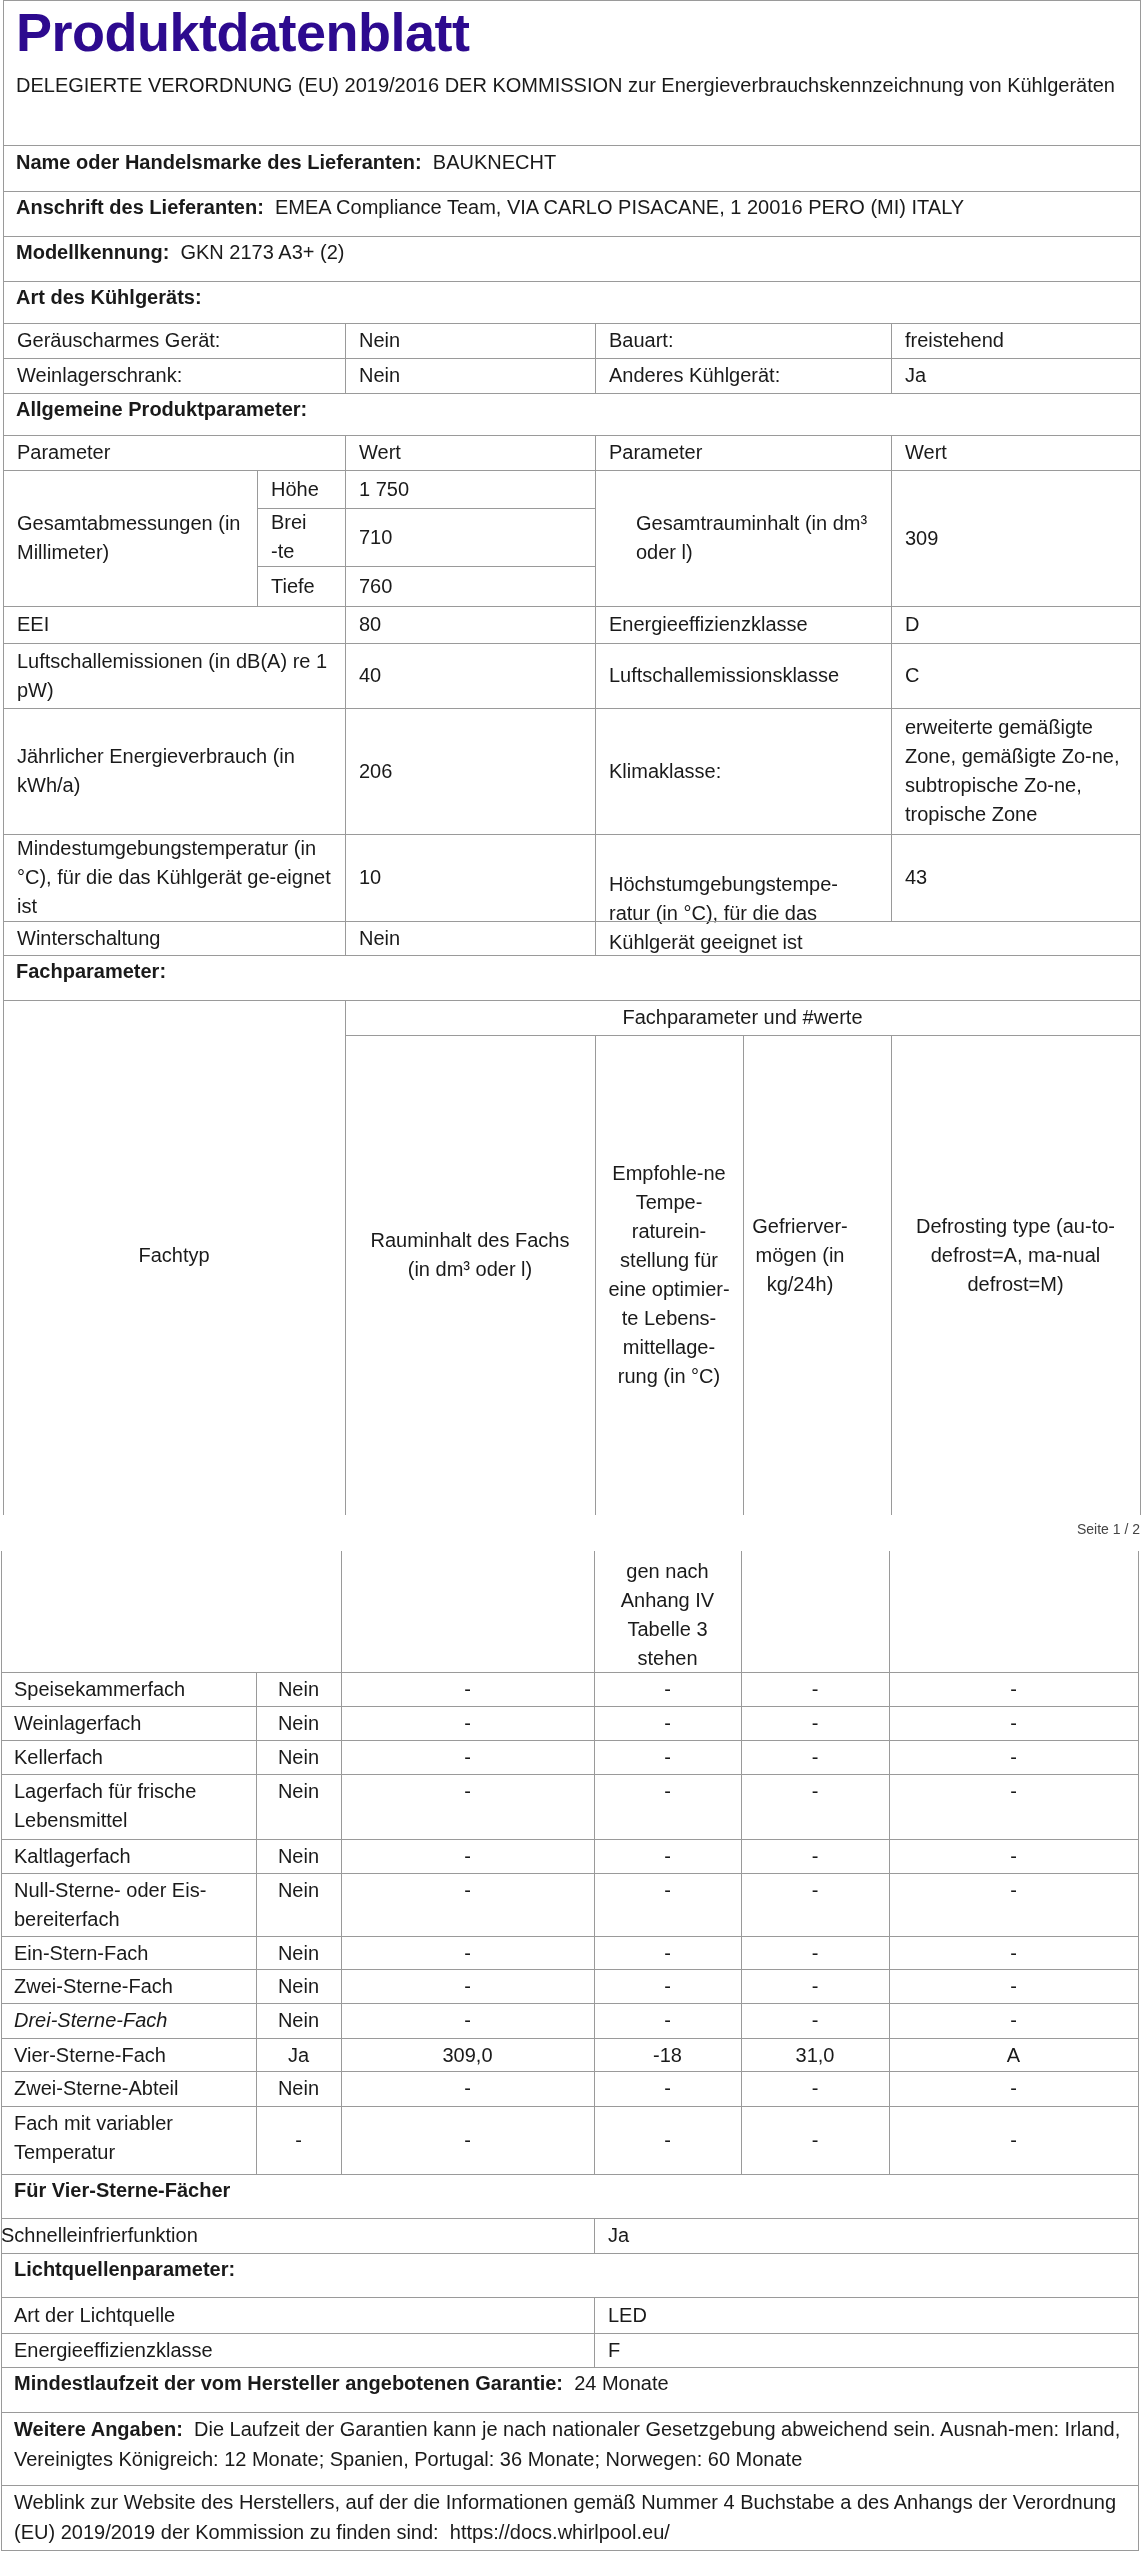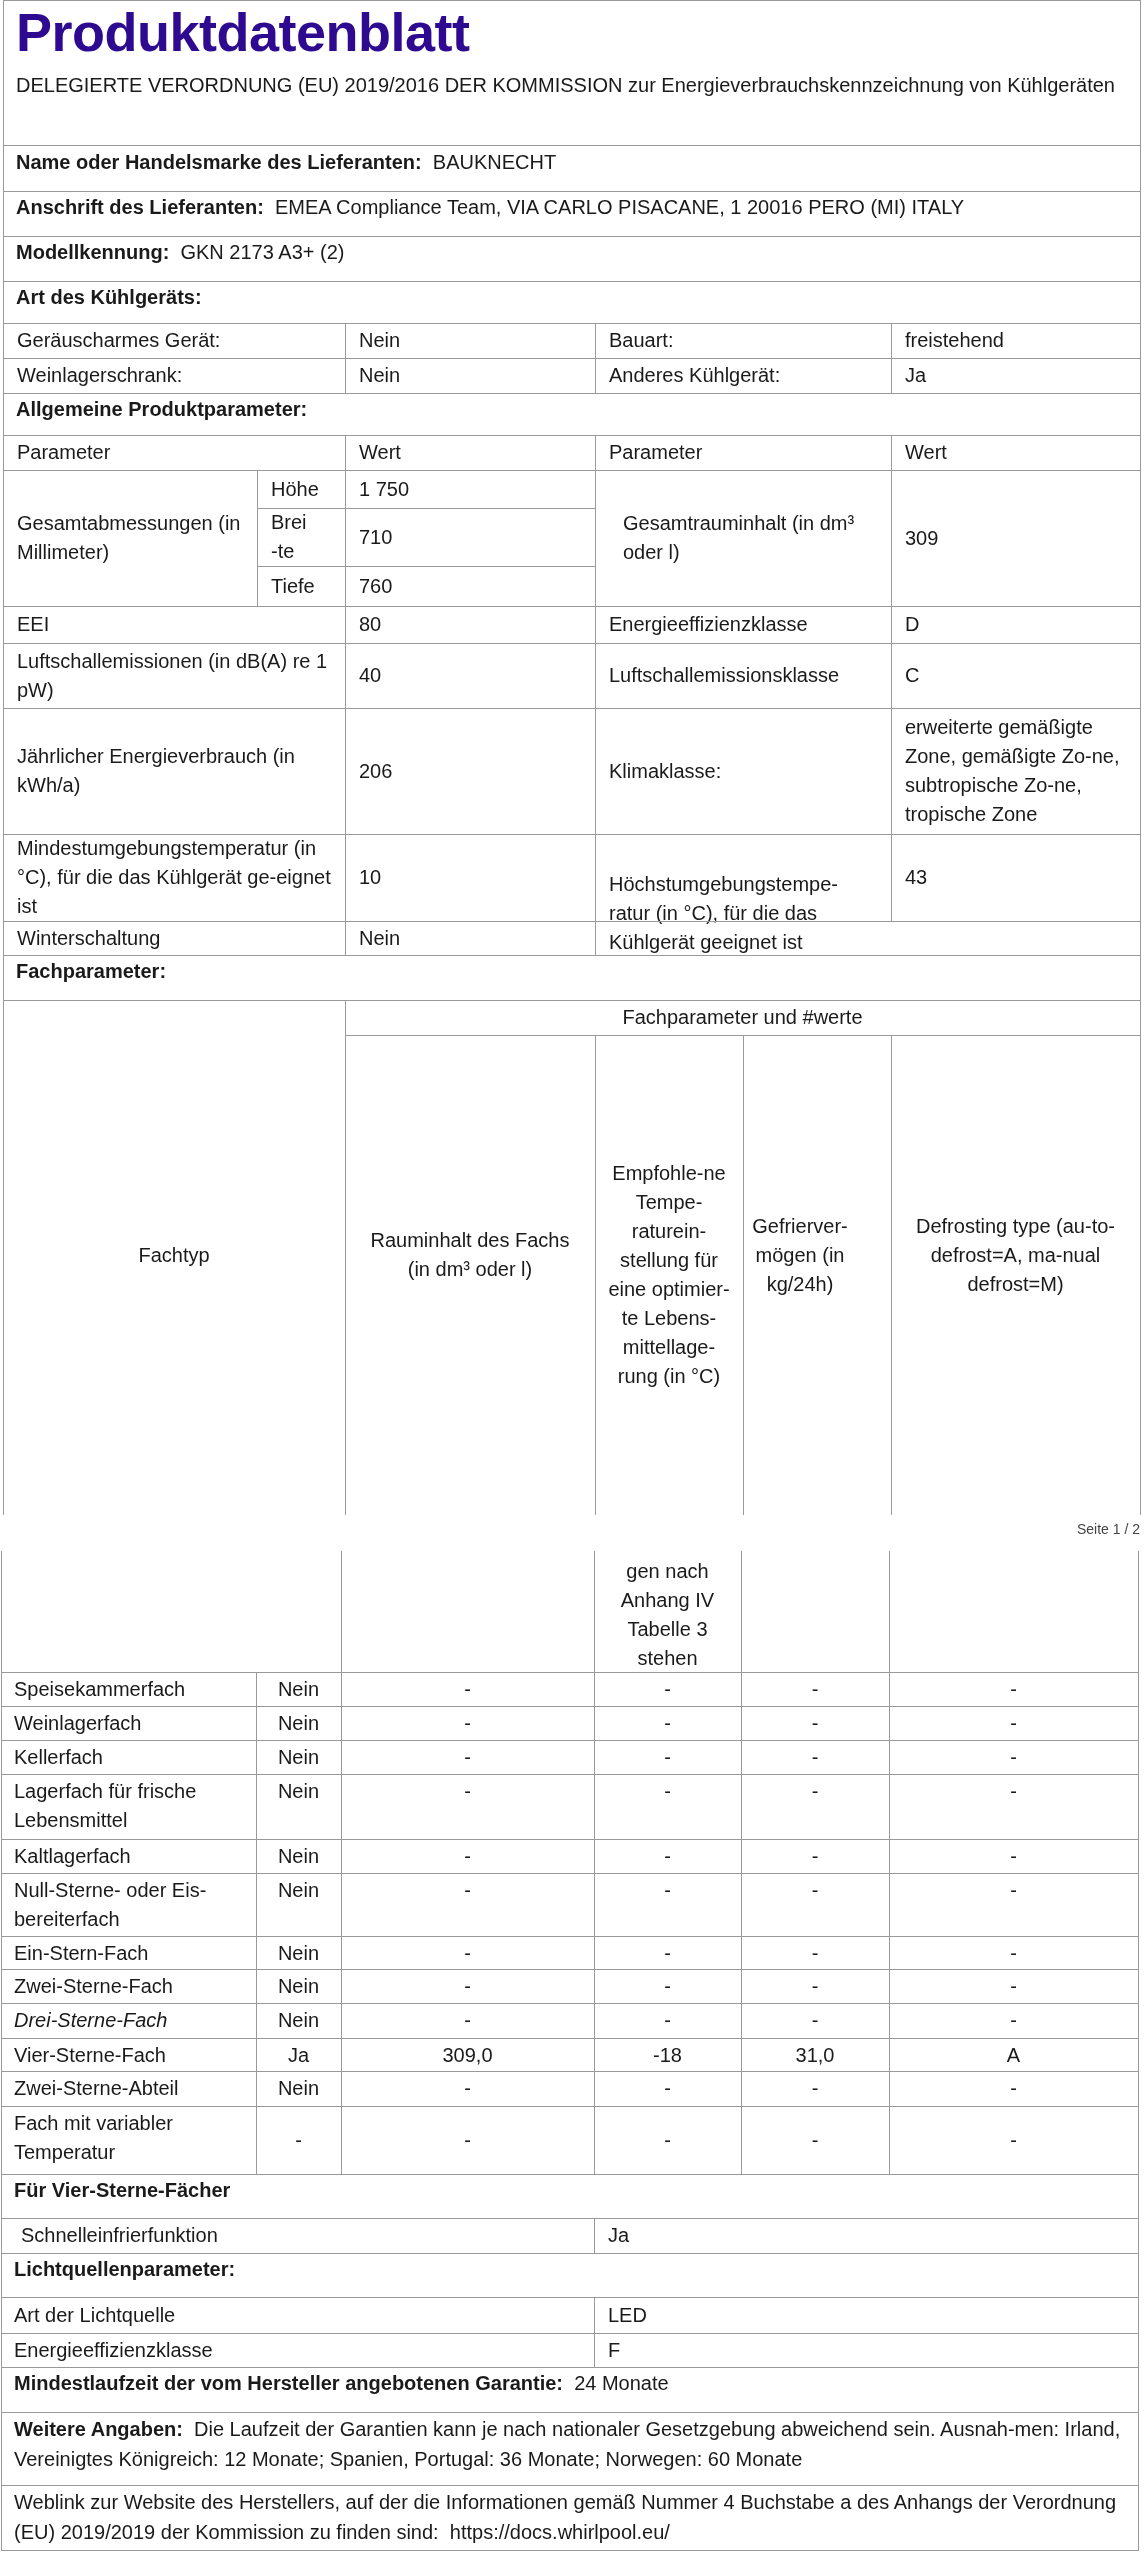--- a/index.html
+++ b/index.html
@@ -79,21 +79,21 @@
   <div class="cell" style="left:257px;top:470px;width:88px;height:38px;">Höhe</div>
   <div class="cell" style="left:345px;top:470px;width:250px;height:38px;">1 750</div>
   <div class="ln h" style="left:257px;top:508px;width:338px;"></div>
   <div class="cell wrap" style="left:257px;top:508px;width:70px;height:58px;padding:0 14px;">
       <span style="display:block;width:40px;word-break:break-all;">Brei-te</span>
     </div>
   <div class="cell" style="left:345px;top:508px;width:250px;height:58px;">710</div>
   <div class="ln h" style="left:257px;top:566px;width:338px;"></div>
   <div class="cell" style="left:257px;top:566px;width:88px;height:40px;">Tiefe</div>
   <div class="cell" style="left:345px;top:566px;width:250px;height:40px;">760</div>
-  <div class="cell wrap" style="left:580px;top:470px;width:296px;height:136px;padding-left:43px;">Gesamtrauminhalt (in dm³ oder l)</div>
+  <div class="cell wrap" style="left:593px;top:470px;width:296px;height:136px;padding-left:43px;">Gesamtrauminhalt (in dm³ oder l)</div>
   <div class="cell" style="left:891px;top:470px;width:249px;height:136px;">309</div>
   <div class="ln v" style="left:257px;top:470px;height:136px;"></div>
   <div class="ln h" style="left:3px;top:606px;width:1137px;"></div>
 
   <div class="cell" style="left:3px;top:606px;width:342px;height:37px;">EEI</div>
   <div class="cell" style="left:345px;top:606px;width:250px;height:37px;">80</div>
   <div class="cell" style="left:595px;top:606px;width:296px;height:37px;">Energieeffizienzklasse</div>
   <div class="cell" style="left:891px;top:606px;width:249px;height:37px;">D</div>
   <div class="ln h" style="left:3px;top:643px;width:1137px;"></div>
 
@@ -155,21 +155,21 @@
   <div class="ln v" style="left:741px;top:1551px;height:623px;"></div>
   <div class="ln v" style="left:889px;top:1551px;height:623px;"></div>
   <div class="ln v" style="left:256px;top:1672px;height:502px;"></div>
   <div class="ln h" style="left:1px;top:1672px;width:1137px;"></div>
 
   <div id="comp-rows"></div>
 
   <div class="ln h" style="left:1px;top:2174px;width:1137px;"></div>
   <div class="t b" style="left:14px;top:2176px;">Für Vier-Sterne-Fächer</div>
   <div class="ln h" style="left:1px;top:2218px;width:1137px;"></div>
-  <div class="cell" style="left:1px;top:2218px;width:593px;height:35px;padding-left:0;margin-left:20px;">Schnelleinfrierfunktion</div>
+  <div class="cell" style="left:1px;top:2218px;width:593px;height:35px;padding-left:0;">Schnelleinfrierfunktion</div>
   <div class="cell" style="left:594px;top:2218px;width:544px;height:35px;">Ja</div>
   <div class="ln v" style="left:594px;top:2218px;height:35px;"></div>
   <div class="ln h" style="left:1px;top:2253px;width:1137px;"></div>
 
   <div class="t b" style="left:14px;top:2255px;">Lichtquellenparameter:</div>
   <div class="ln h" style="left:1px;top:2297px;width:1137px;"></div>
   <div class="cell" style="left:1px;top:2297px;width:593px;height:36px;padding-left:13px;">Art der Lichtquelle</div>
   <div class="cell" style="left:594px;top:2297px;width:544px;height:36px;">LED</div>
   <div class="ln h" style="left:1px;top:2333px;width:1137px;"></div>
   <div class="cell" style="left:1px;top:2333px;width:593px;height:34px;padding-left:13px;">Energieeffizienzklasse</div>

